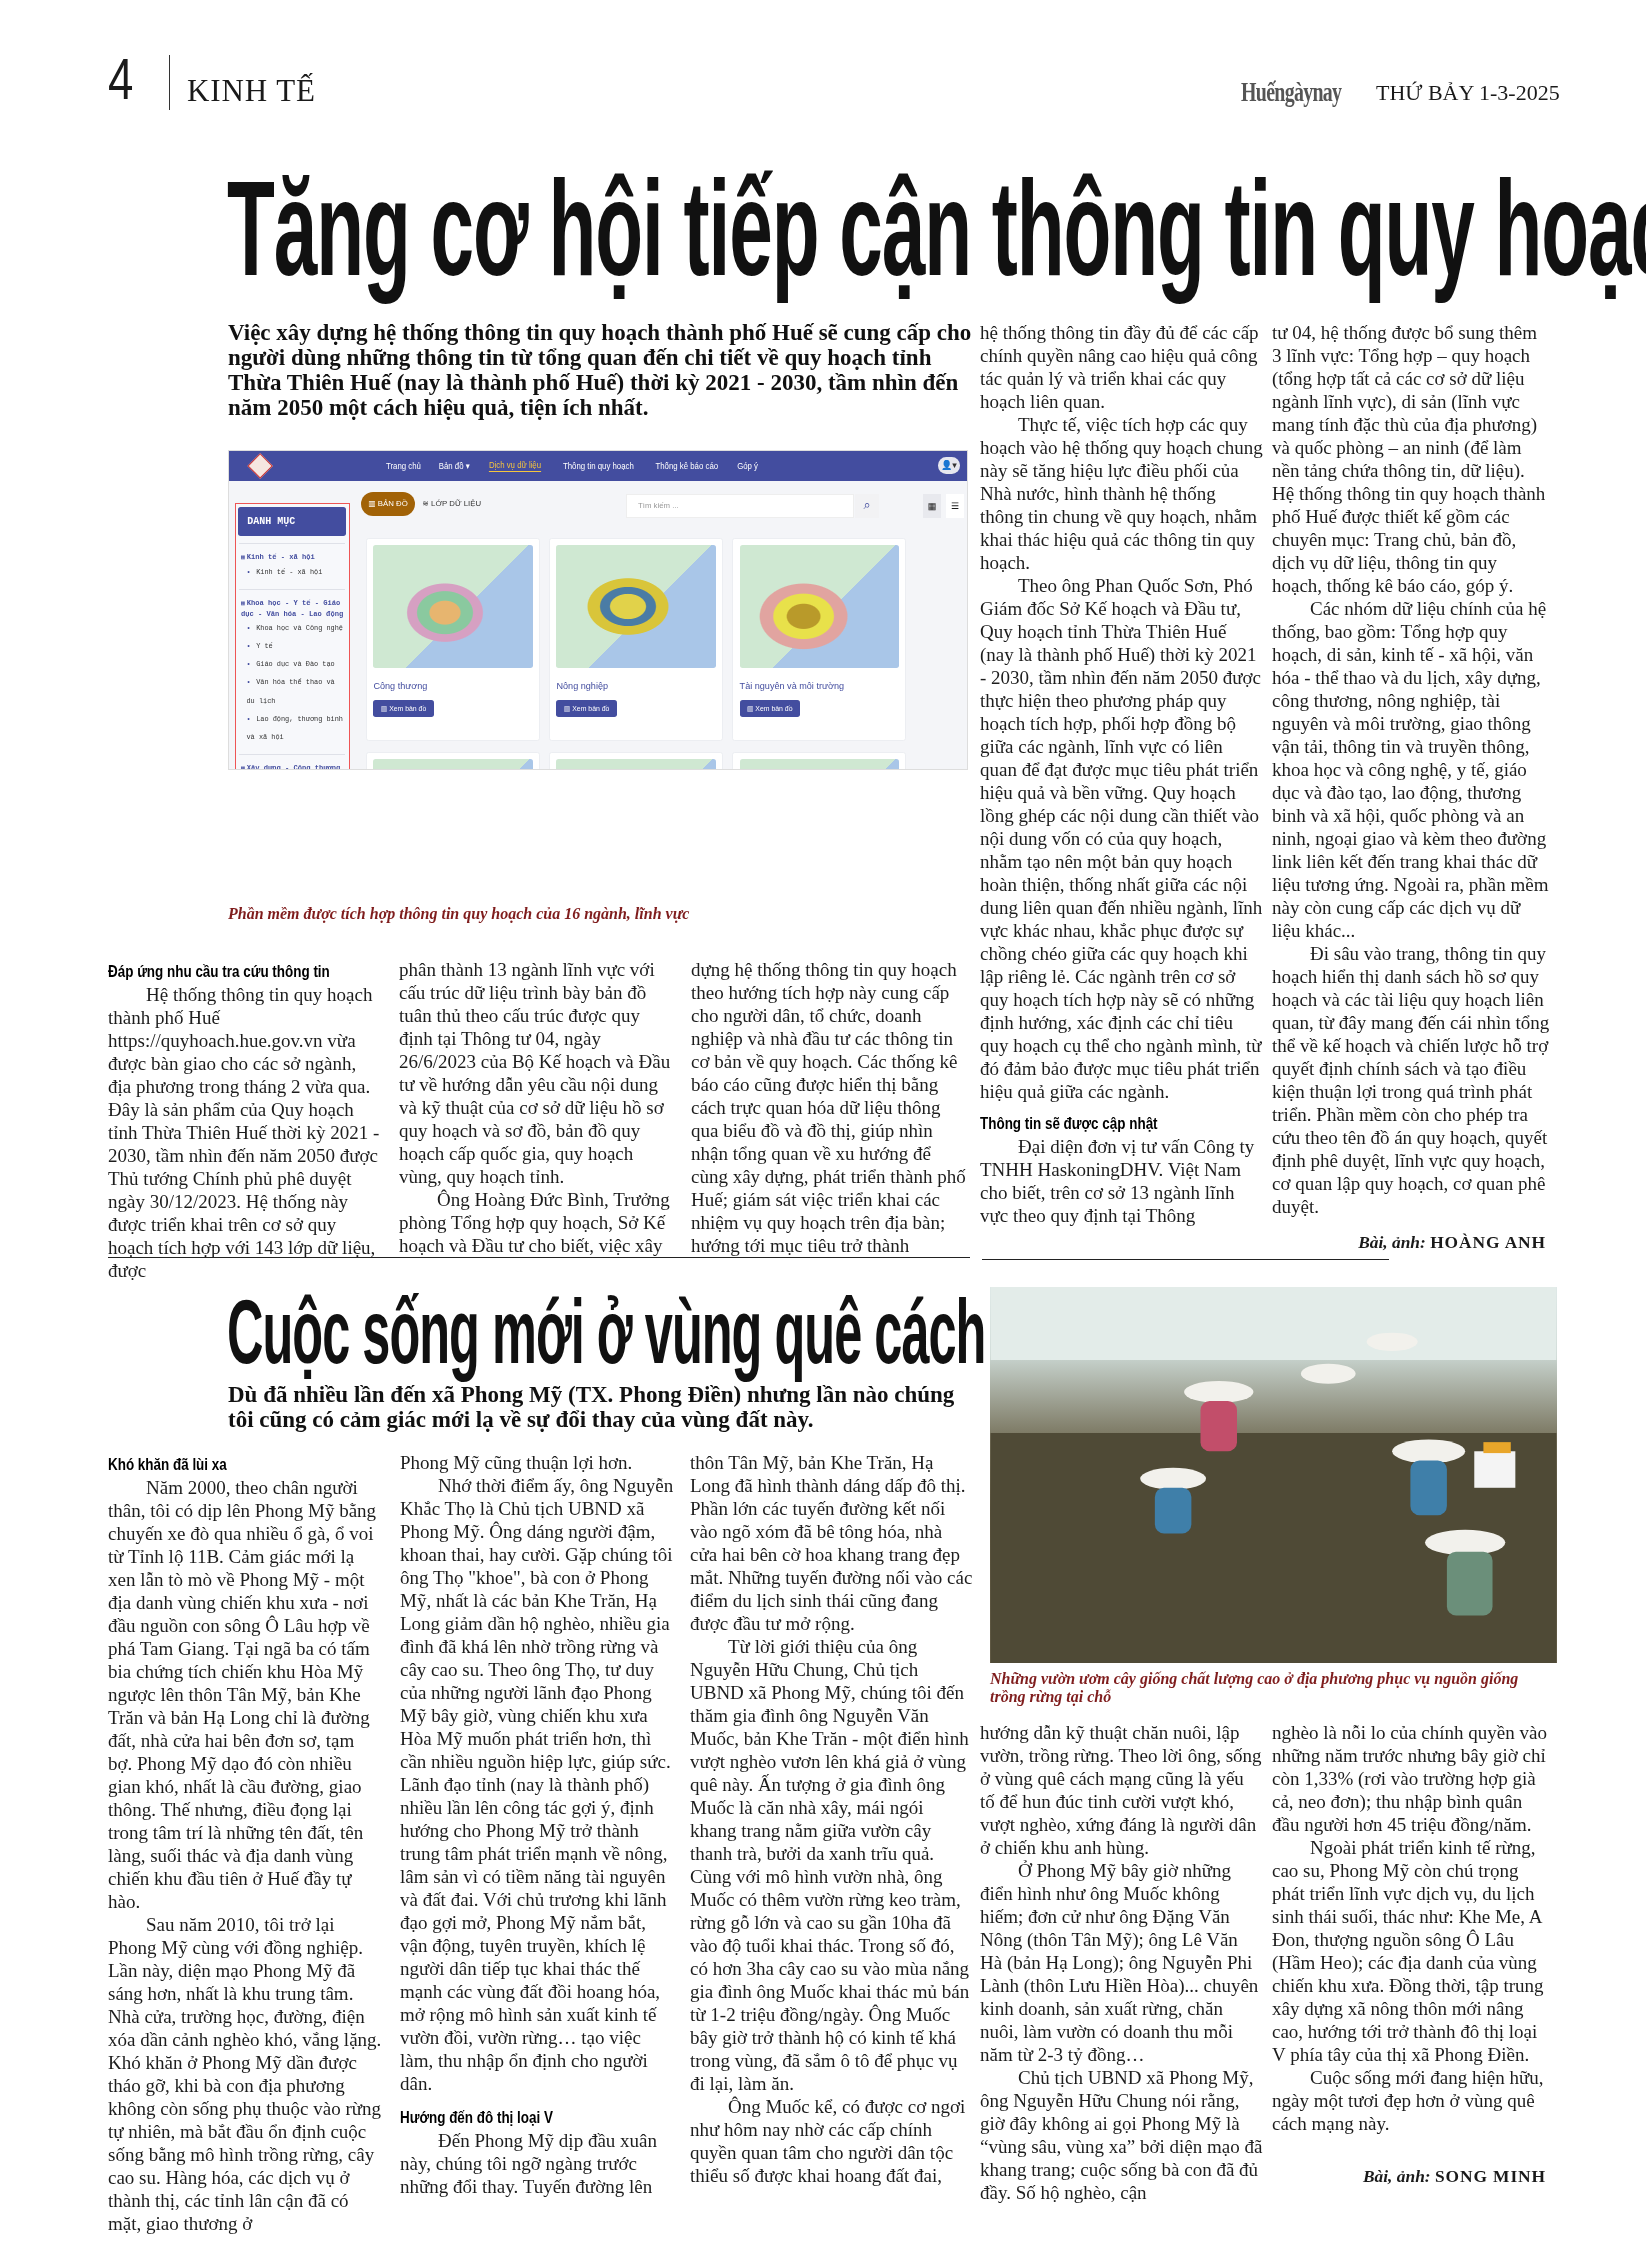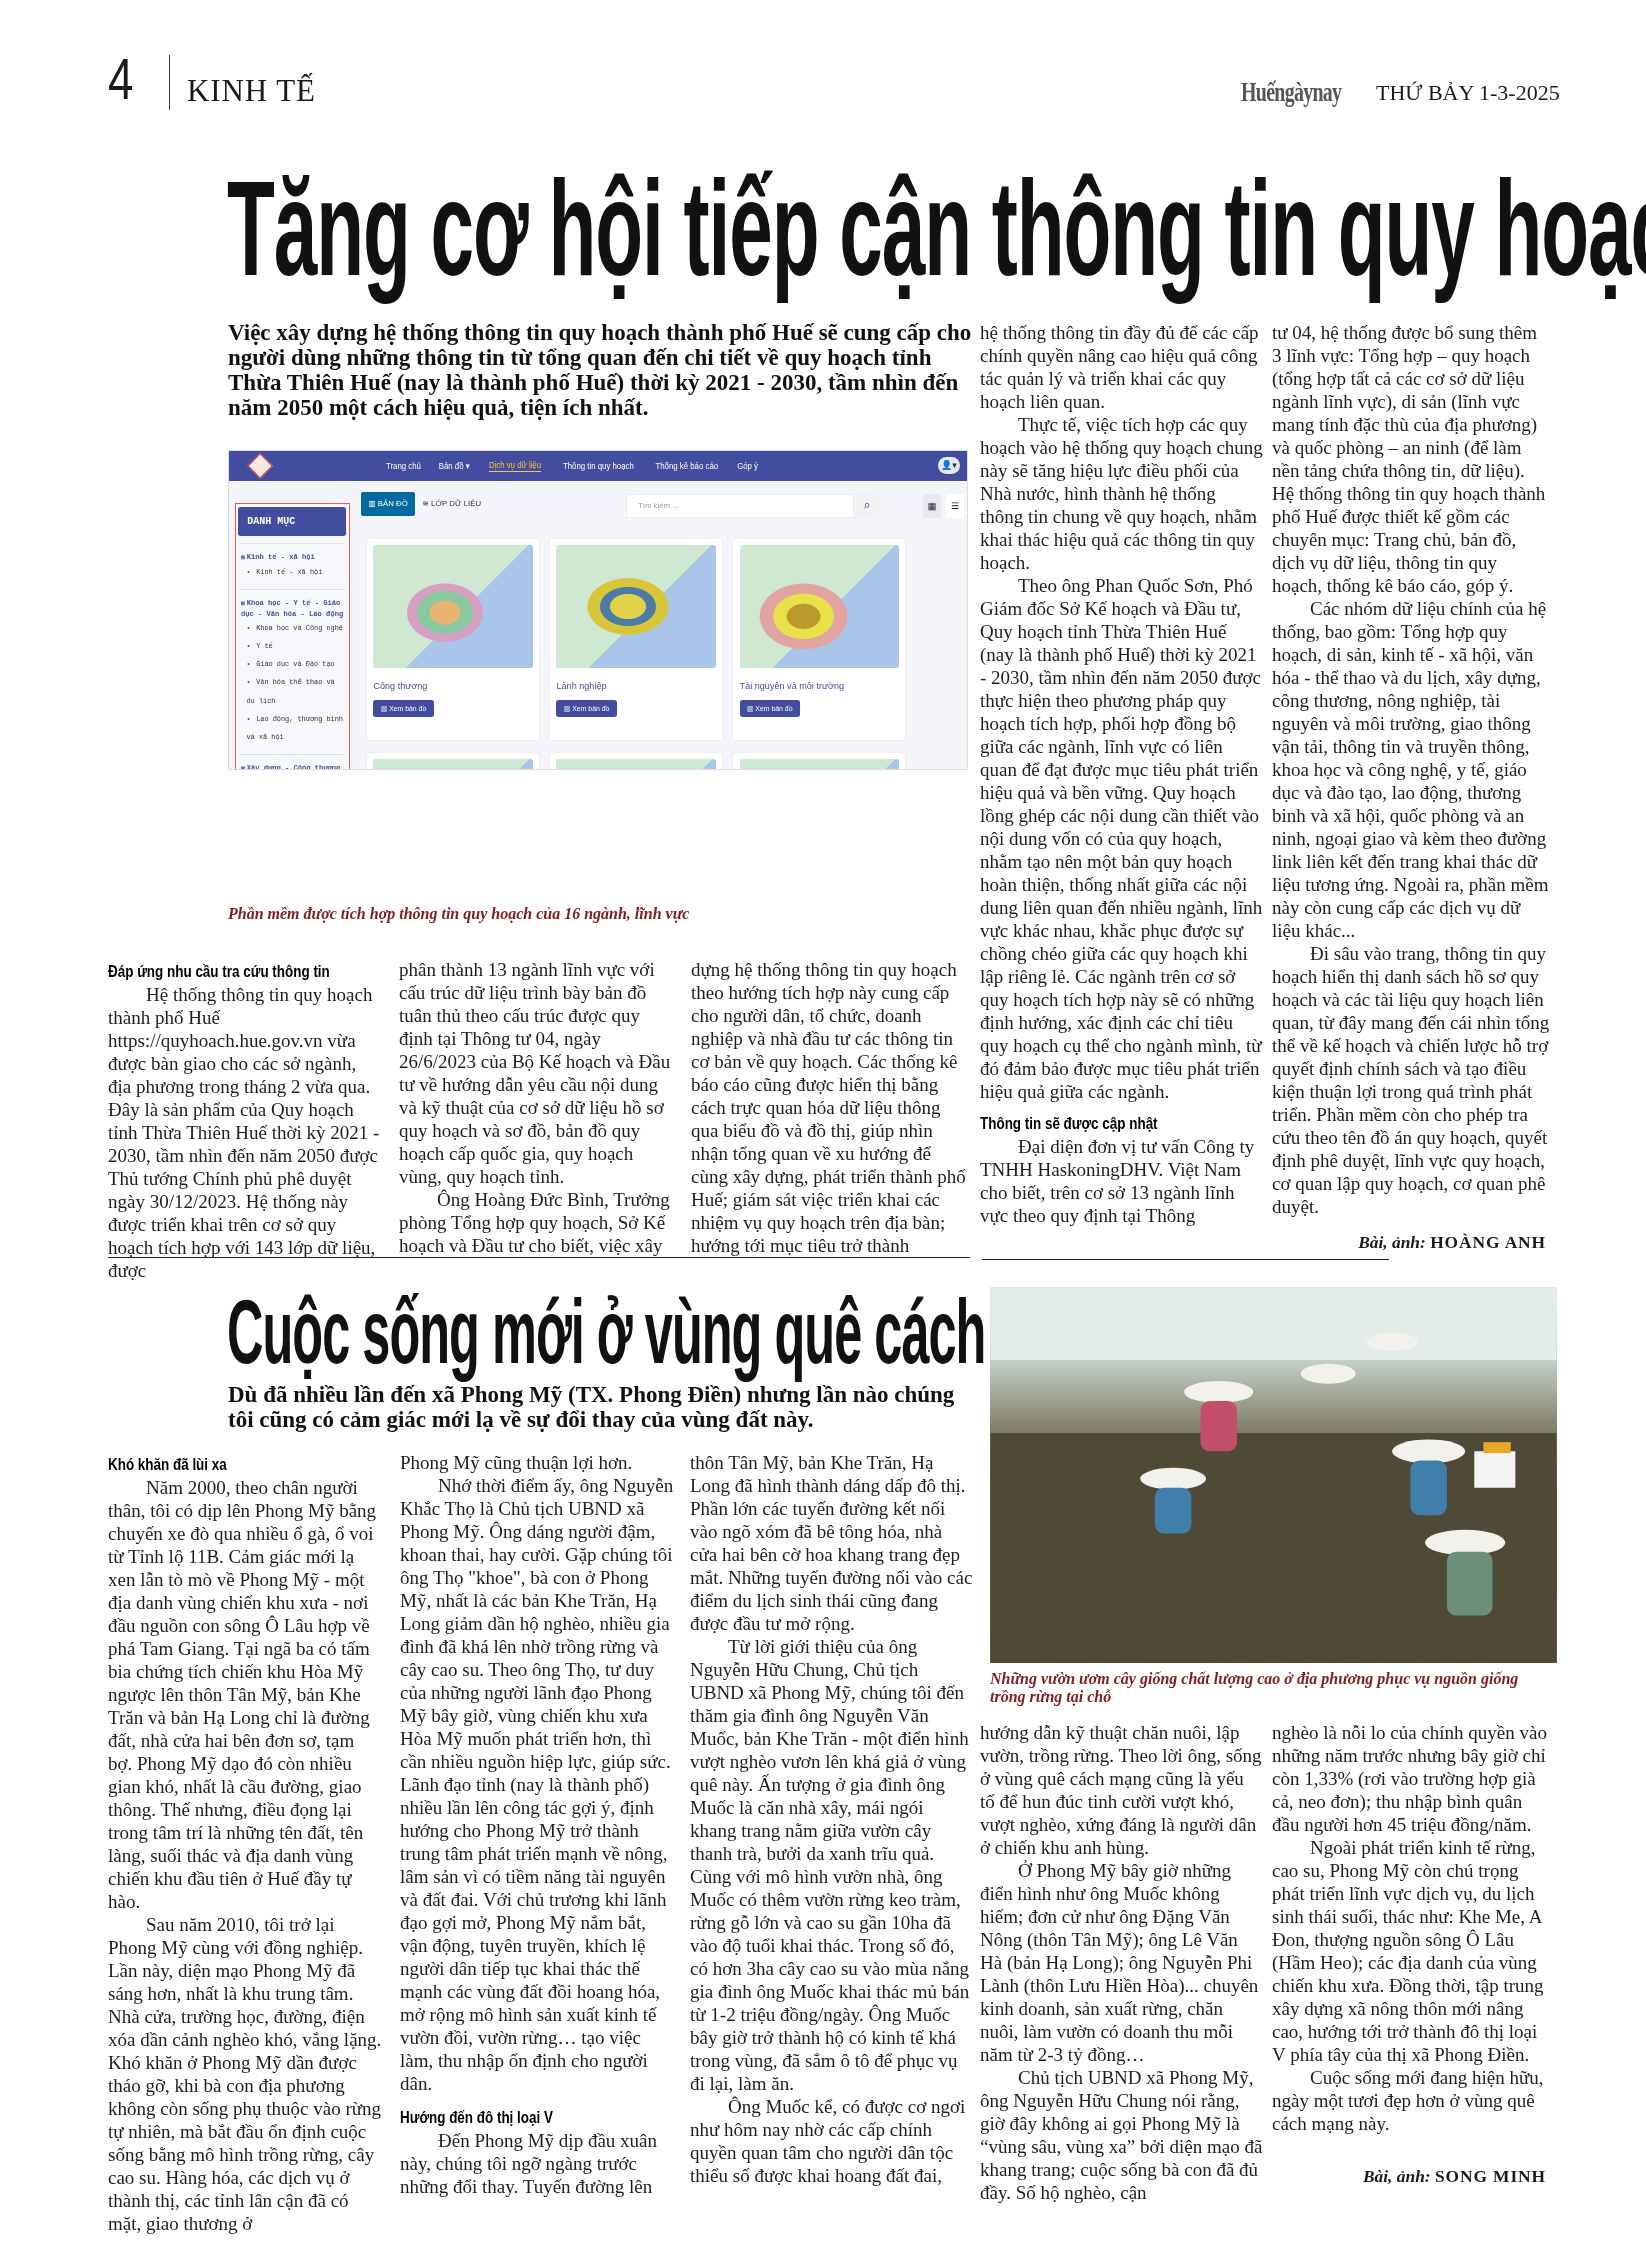--- a/index.html
+++ b/index.html
@@ -36,21 +36,21 @@
 .usr{position:absolute;right:9.1px;top:6.4px;width:22px;height:16.4px;border-radius:8.2px;background:#e6e7ef;font-size:9.1px;text-align:center;line-height:16.4px;color:#333}
 .side{position:absolute;left:5.5px;top:52px;width:115px;height:391px;border:1.8px solid #e55;background:#f7f8fb;font-family:Liberation Mono, monospace}
 .sidehead{margin:2.7px;height:29px;background:#434d9f;border-radius:2.7px;color:#fff;font-weight:700;font-size:10px;line-height:29px;padding-left:9.1px}
 .grp{border-top:1.8px solid #dfe1e8;margin:7.3px 3.7px 0;padding-top:8px}
 .gtitle{color:#434d9f;font-size:7.1px;font-weight:700;line-height:10px;padding-left:1.8px}
 .gtitle:before{content:"▦";font-size:6.4px;margin-right:1.8px}
 .gitem{font-size:6.9px;color:#333;padding-left:7.3px;line-height:18.3px}
 .gitem:before{content:"•";color:#434d9f;margin-right:5.5px}
 .tabs{position:absolute;left:132px;top:41px;display:flex;align-items:center;font-family:"Liberation Sans",sans-serif}
 .tab{font-size:7.8px;height:24px;line-height:24px;padding:0 7.3px;color:#333}
-.tab.on{background:#0369a1;color:#fff;border-radius:2px}
+.tab.on{background:#a16207;color:#fff;border-radius:12px}
 .search{position:absolute;left:397px;top:43px;width:228px;height:24px;background:#fff;border:0.9px solid #eee;font-family:"Liberation Sans",sans-serif;font-size:7.8px;color:#999;padding-left:11px;line-height:22px}
 .vbtn{position:absolute;top:43px;width:18.3px;height:24px;background:#e8e9ee;font-size:9.1px;text-align:center;line-height:24px}
 .cards{position:absolute;left:137px;top:87px;display:grid;grid-template-columns:repeat(3,174px);grid-gap:11px 9.1px}
 .card{background:#fff;border:0.9px solid #eceef2;border-radius:2.7px;padding:6.4px 6.4px 8.2px;height:203px;font-family:"Liberation Sans",sans-serif}
 .card.b{height:137px}
 .map{width:100%;height:123px;border-radius:2.7px;background:linear-gradient(135deg,#cfe8d2 0%,#cfe8d2 55%,#a9c6e8 55%)}
 .card.b .map{height:124px}
 .ctitle{color:#434d9f;font-size:9.1px;margin-top:12.8px}
 .cbtn{display:inline-block;margin-top:9.1px;background:#434d9f;color:#fff;font-size:6.9px;padding:4.6px 7.3px;border-radius:2.7px}
 .photo{left:990px;top:1287px;width:567px;height:376px;background:linear-gradient(180deg,#dde7e6 0%,#c9d5d0 18%,#7a7660 40%,#5b553f 60%,#6d6650 100%)}
@@ -117,21 +117,21 @@
   <div class="vbtn" style="left:717px;background:#fff">☰</div>
 
   <div class="cards">
     <div class="card">
       <div class="map" style="background:radial-gradient(ellipse at 45% 55%,#e7b56f 0 12%,#8ac99f 13% 22%,#d6a0c2 23% 30%,transparent 31%),linear-gradient(135deg,#cfe8d2 0%,#cfe8d2 55%,#a9c6e8 55%)"></div>
       <div class="ctitle">Công thương</div>
       <div class="cbtn"><span>▥ </span><span>Xem bản đồ</span></div>
     </div>
     <div class="card">
       <div class="map" style="background:radial-gradient(ellipse at 45% 50%,#e1d24a 0 14%,#4a7ca5 15% 22%,#d9c53a 23% 32%,transparent 33%),linear-gradient(135deg,#cfe8d2 0%,#cfe8d2 55%,#a9c6e8 55%)"></div>
-      <div class="ctitle">Lành nghiệp</div>
+      <div class="ctitle">Nông nghiệp</div>
       <div class="cbtn"><span>▥ </span><span>Xem bản đồ</span></div>
     </div>
     <div class="card">
       <div class="map" style="background:radial-gradient(ellipse at 40% 58%,#b99a2a 0 12%,#e8e14a 13% 22%,#e1a4a0 23% 32%,transparent 33%),linear-gradient(135deg,#cfe8d2 0%,#cfe8d2 55%,#a9c6e8 55%)"></div>
       <div class="ctitle">Tài nguyên và môi trường</div>
       <div class="cbtn"><span>▥ </span><span>Xem bản đồ</span></div>
     </div>
     <div class="card b">
       <div class="map" style="background:radial-gradient(ellipse at 45% 55%,#6bbfb1 0 12%,#c99a78 13% 22%,#b78aca 23% 30%,transparent 31%),linear-gradient(135deg,#cfe8d2 0%,#cfe8d2 55%,#a9c6e8 55%)"></div>
     </div>

